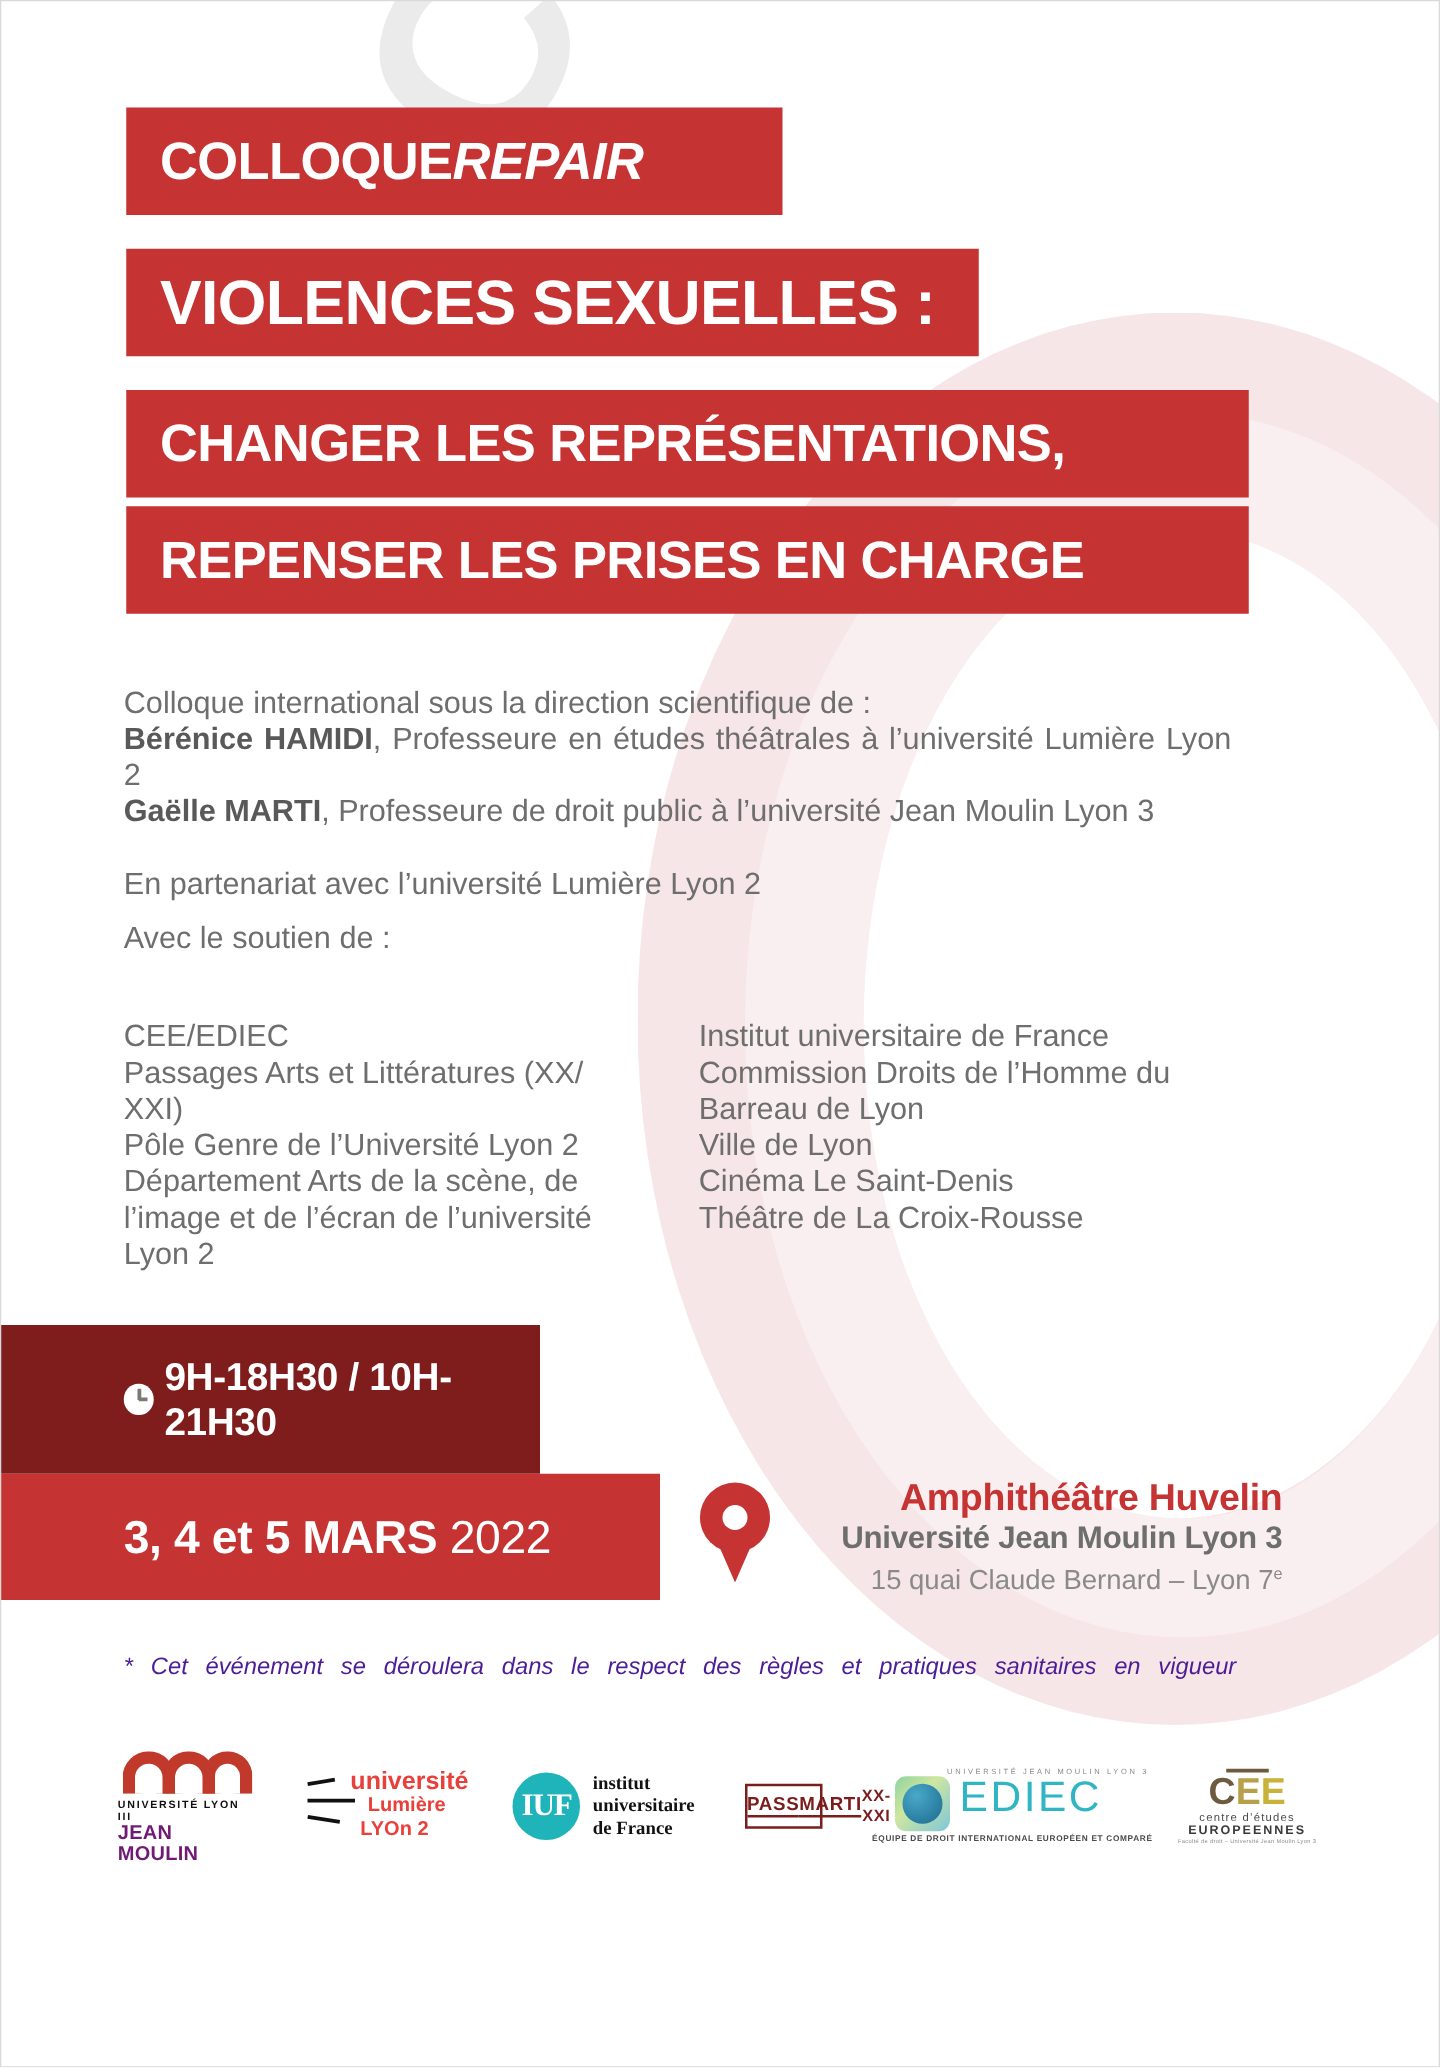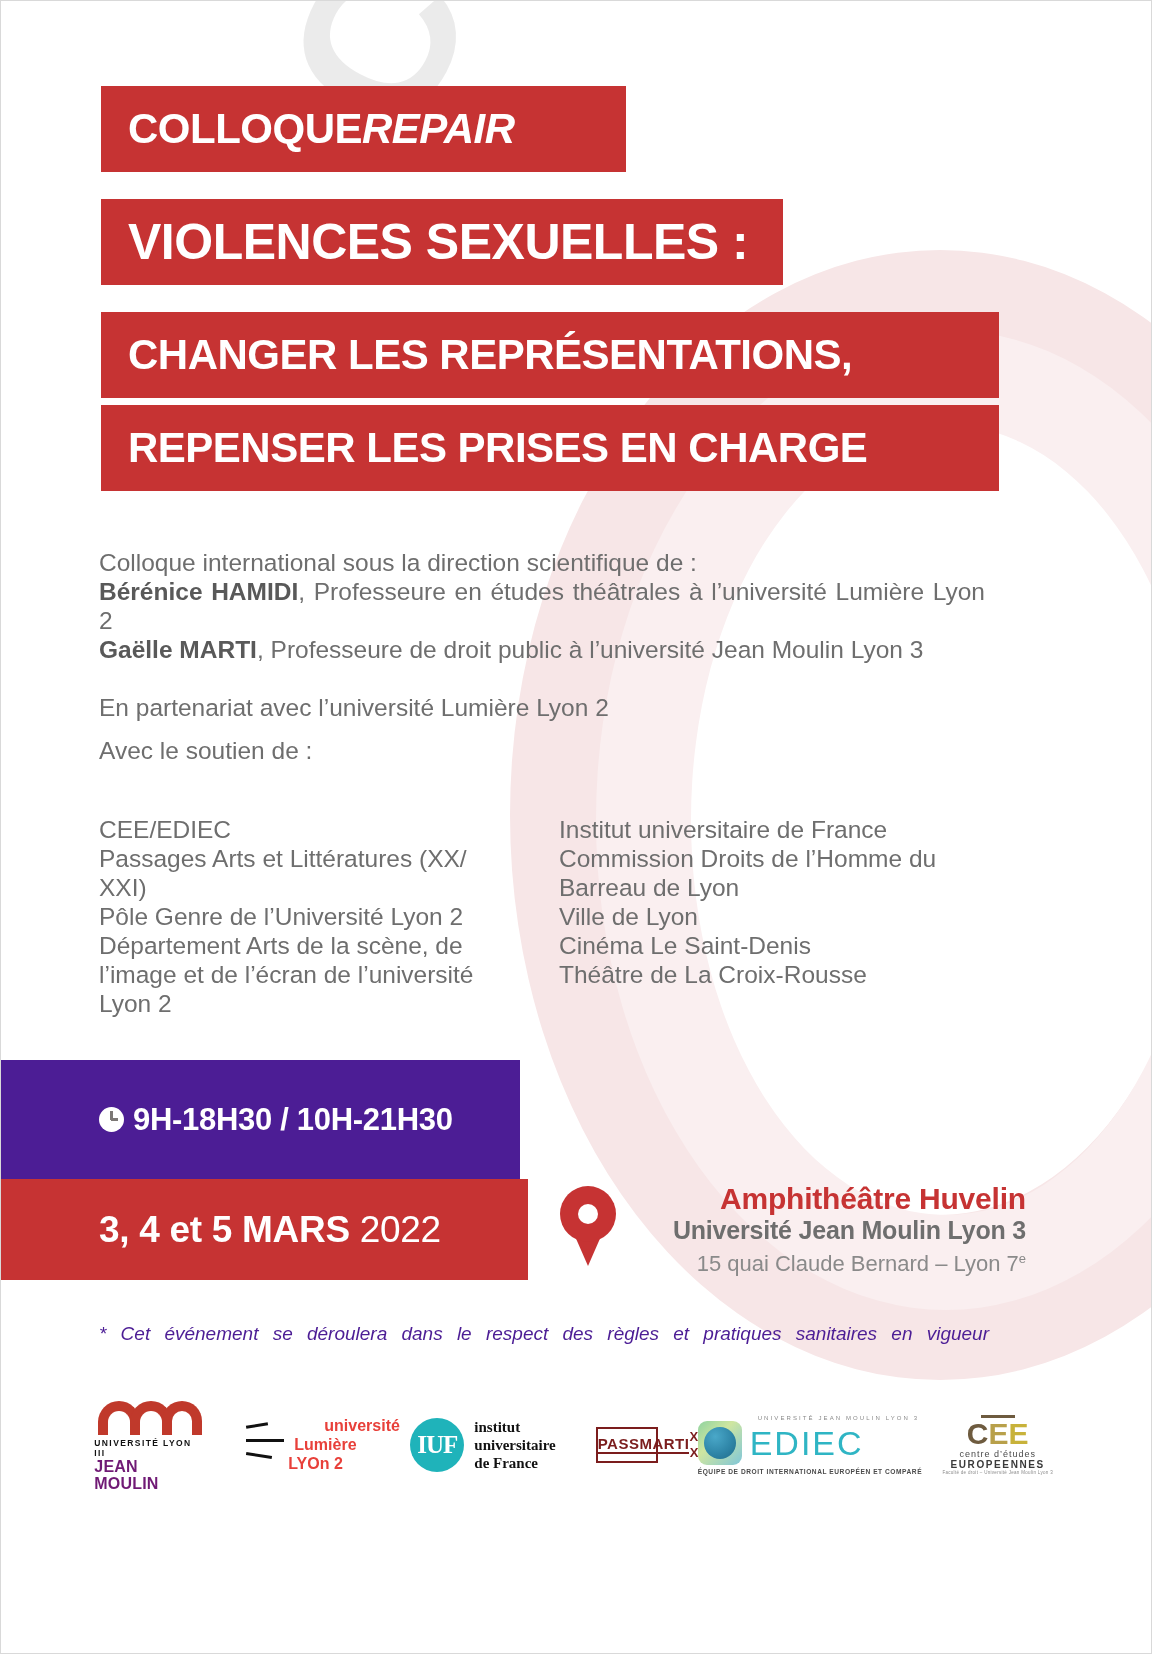--- a/index.html
+++ b/index.html
@@ -107,22 +107,22 @@
     line-height:29px;
   }
   .support-cols .col{width:460px;}
   .support-cols .col.right{width:428px;}
   .support-cols .col div{white-space:pre-wrap;}
 
   
   .hours-bar{
     position:absolute;
     left:0;top:1060px;
-    width:520px;height:119px;
-    background:#4c1d95;
+    width:432px;height:119px;
+    background:#7f1d1d;
     z-index:12;
     display:flex;align-items:center;
   }
   .hours-inner{
     display:flex;align-items:center;
     margin-left:99px;
     color:#ffffff;
     font-weight:bold;
     font-size:31px;
     letter-spacing:-0.3px;
@@ -238,21 +238,21 @@
 
   
   .l-lyon2{width:124px;position:relative;height:58px;}
   .l2-lines{position:absolute;left:0;top:8px;width:40px;}
   .l2-lines i{display:block;background:#111;height:3px;margin-bottom:12px;}
   .l2-lines i.x1{width:22px;transform:rotate(-9deg);}
   .l2-lines i.x2{width:38px;}
   .l2-lines i.x3{width:26px;transform:rotate(9deg);}
   .l2-words{position:absolute;left:34px;top:0;color:#e8403a;}
   .l2-words div{font-weight:bold;line-height:19px;}
-  .l2-w1{font-size:16px;margin-left:44px;}
+  .l2-w1{font-size:20px;}
   .l2-w2{font-size:16px;padding-left:14px;}
   .l2-w3{font-size:16px;padding-left:8px;}
 
   
   .l-iuf{gap:10px;}
   .iuf-circle{
     width:54px;height:54px;border-radius:50%;
     background:#1fb3ba;
     color:#ffffff;
     font-weight:bold;
@@ -269,21 +269,21 @@
     border:2px solid #7b1d1d;
     box-sizing:border-box;
   }
   .pass-top{background:#7b1d1d;height:13px;position:relative;overflow:hidden;}
   .pass-l{color:#7b1d1d;font-weight:bold;font-size:15px;line-height:16px;text-align:center;border-bottom:2px solid #7b1d1d;letter-spacing:0.5px;}
   .pass-l:last-child{border-bottom:none;font-size:13px;}
 
   
   .l-ediec{flex-direction:column;align-items:flex-start;width:200px;}
   .ed-top{font-size:6px;color:#8a8a8a;letter-spacing:2.1px;margin-left:60px;white-space:nowrap;}
-  .ed-mid{display:flex;align-items:center;gap:8px;}
+  .ed-mid{display:flex;gap:8px;margin-left:18px;}
   .ed-globe{
     width:44px;height:44px;border-radius:9px;
     background:linear-gradient(135deg,#8fd3a0 0%,#cfe6a0 40%,#7fc6d9 100%);
     display:flex;align-items:center;justify-content:center;
   }
   .ed-globe i{
     width:32px;height:32px;border-radius:50%;
     background:radial-gradient(circle at 35% 30%, #4aa8c9 0%, #2f86a8 55%, #1f6b8a 100%);
     display:block;
   }

